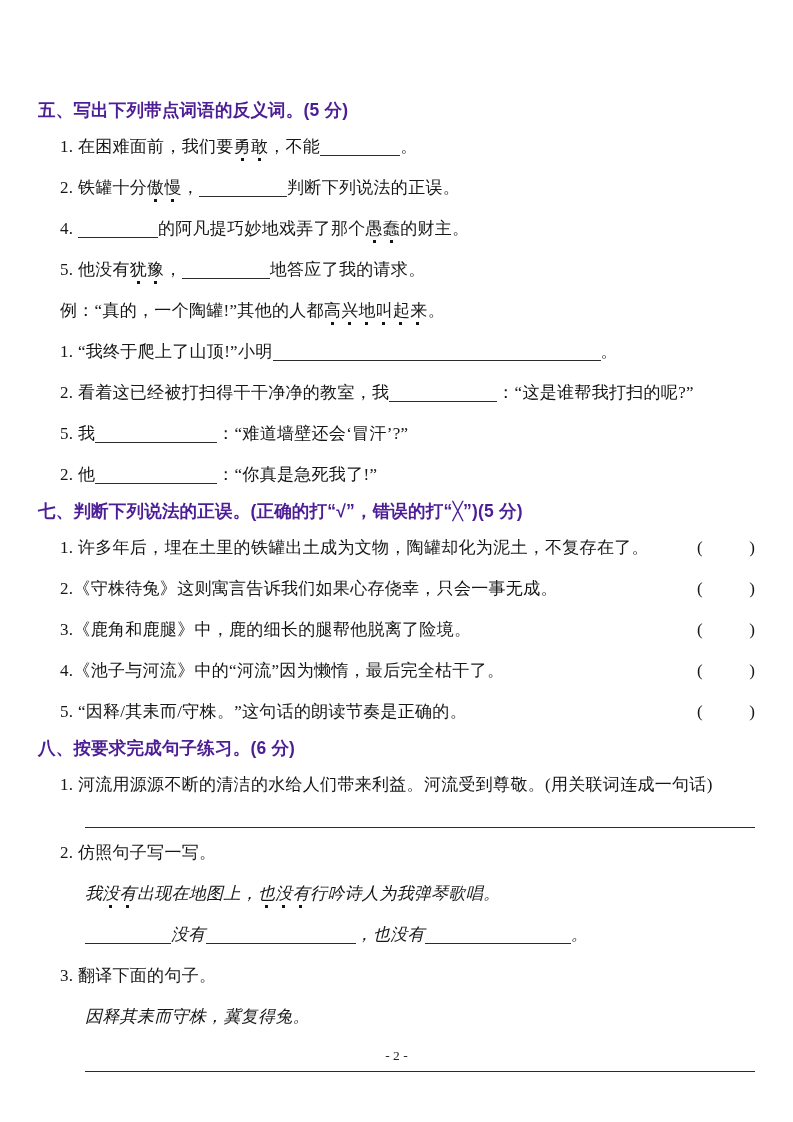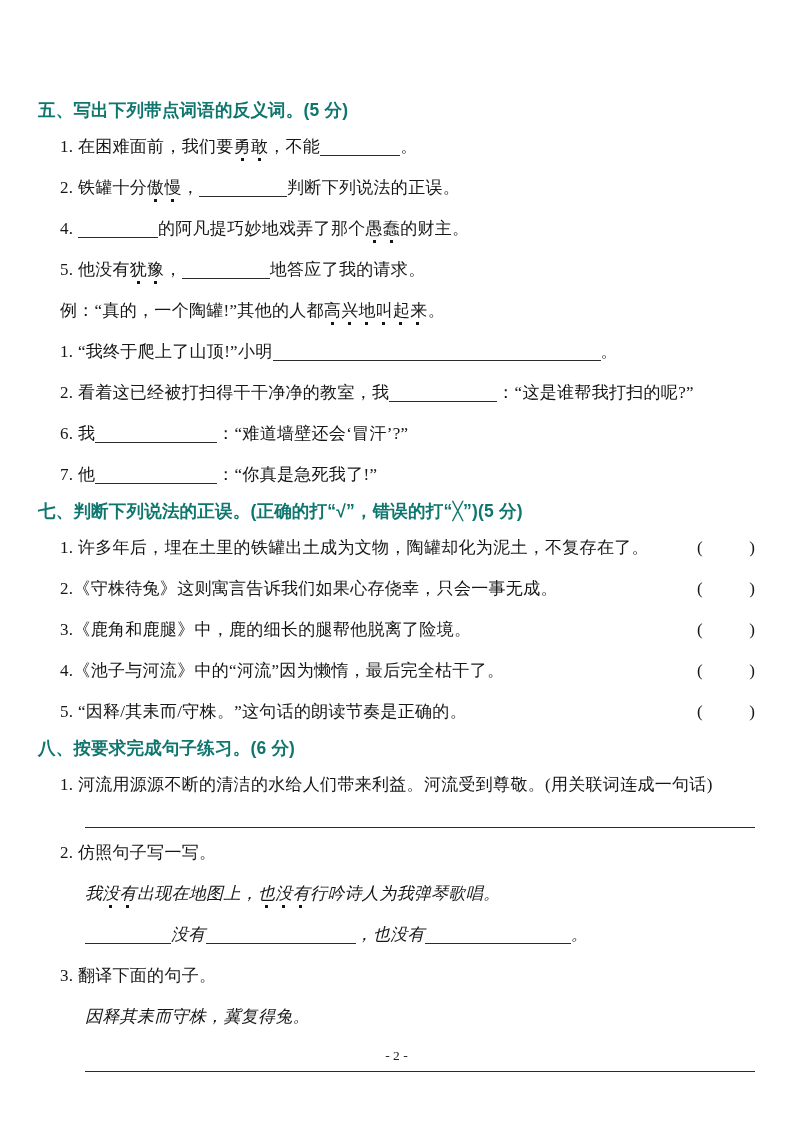--- a/index.html
+++ b/index.html
@@ -5,21 +5,21 @@
   html,body{margin:0;padding:0;}
   body{
     width:793px;height:1122px;background:#ffffff;color:#161616;
     font-family:"Liberation Serif","DejaVu Serif",serif;
     overflow:hidden;position:relative;
   }
   .sheet{padding:90px 38px 0 38px;box-sizing:border-box;width:793px;}
   .stitle{
     font-family:"Liberation Sans","DejaVu Sans",sans-serif;
     font-weight:bold;font-size:17.5px;line-height:24px;
-    margin:8px 0 6px 0;color:#0f766e;letter-spacing:0.2px;
+    margin:8px 0 6px 0;color:#4c1d95;letter-spacing:0.2px;
   }
   .line{
     font-size:17px;line-height:33px;margin-left:22px;
     position:relative;white-space:nowrap;color:#161616;margin-top:8px;
   }
   .line.indent2{margin-left:47px;font-style:italic;}
   .line.judge{padding-right:64px;}
   .t{letter-spacing:0.3px;}
   .em{
     letter-spacing:0.3px;
@@ -62,22 +62,22 @@
         <div class="line"><span class="t">4. </span><span class="blank" style="width: 80px;"></span><span class="t">的阿凡提巧妙地戏弄了那个</span><span class="em">愚蠢</span><span class="t">的财主。</span></div>
         <div class="line"><span class="t">5. 他没有</span><span class="em">犹豫</span><span class="t">，</span><span class="blank" style="width: 88px;"></span><span class="t">地答应了我的请求。</span></div>
       </div>
   </section>
 
   <section>
     <div>
         <div class="line"><span class="t">例：“真的，一个陶罐!”其他的人都</span><span class="em">高兴地叫起来</span><span class="t">。</span></div>
         <div class="line"><span class="t">1. “我终于爬上了山顶!”小明</span><span class="blank" style="width: 328px;"></span><span class="t">。</span></div>
         <div class="line"><span class="t">2. 看着这已经被打扫得干干净净的教室，我</span><span class="blank" style="width: 108px;"></span><span class="t">：“这是谁帮我打扫的呢?”</span></div>
-        <div class="line"><span class="t">6. 我</span><span class="blank" style="width: 122px;"></span><span class="t">：“难道墙壁还会‘冒汗’?”</span></div>
-        <div class="line"><span class="t">7. 他</span><span class="blank" style="width: 122px;"></span><span class="t">：“你真是急死我了!”</span></div>
+        <div class="line"><span class="t">5. 我</span><span class="blank" style="width: 122px;"></span><span class="t">：“难道墙壁还会‘冒汗’?”</span></div>
+        <div class="line"><span class="t">2. 他</span><span class="blank" style="width: 122px;"></span><span class="t">：“你真是急死我了!”</span></div>
       </div>
   </section>
 
   <section>
     <h2 class="stitle">七、判断下列说法的正误。(正确的打“√”，错误的打“╳”)(5 分)</h2>
     <div>
         <div class="line judge"><span class="t">1. 许多年后，埋在土里的铁罐出土成为文物，陶罐却化为泥土，不复存在了。</span><span class="judge-box">
             <span>(</span>
             <span>)</span>
           </span></div>

